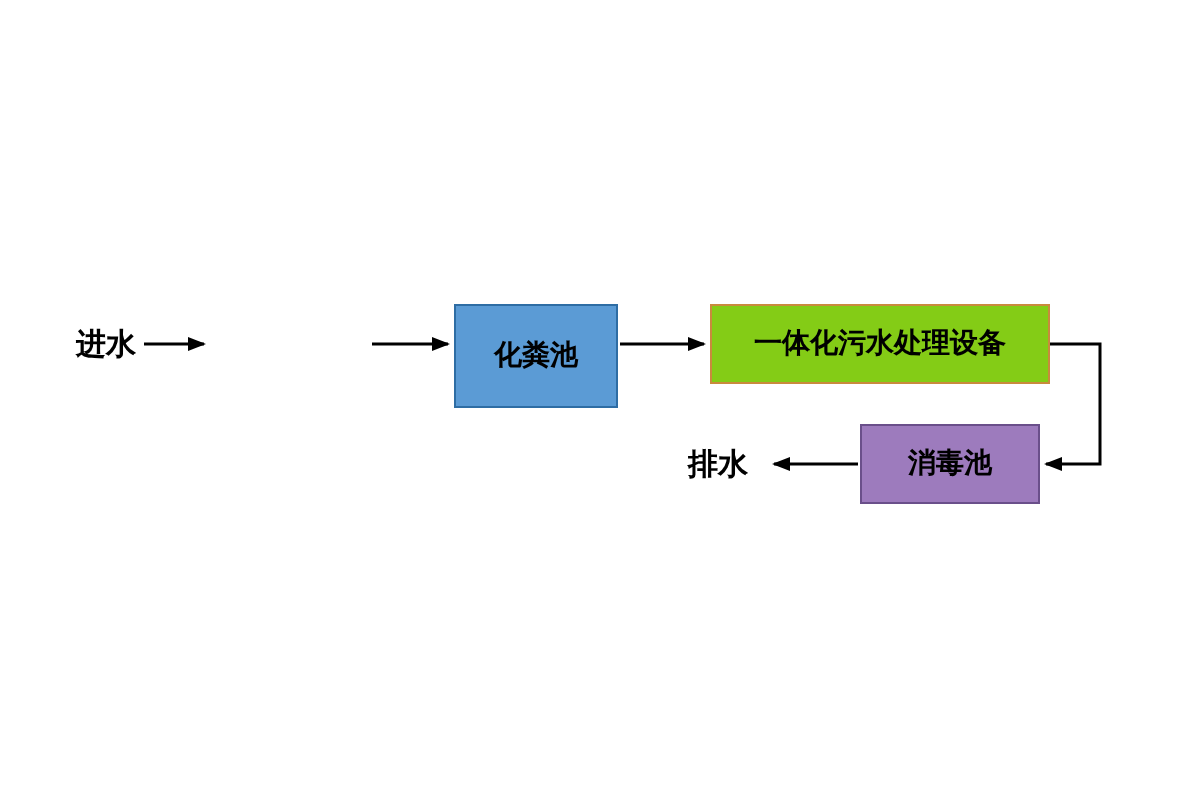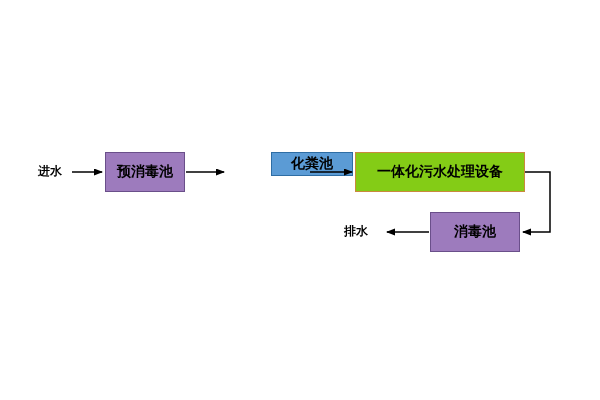--- a/index.html
+++ b/index.html
@@ -6,41 +6,40 @@
   .canvas{
     position:relative;width:600px;height:400px;background:#ffffff;
     font-family:"DejaVu Sans","Liberation Sans",sans-serif;overflow:hidden;
   }
   .node{
     position:absolute;display:flex;align-items:center;justify-content:center;
     font-size:14px;font-weight:bold;color:#000;box-sizing:border-box;
     border:1px solid #6a4f8a;text-align:center;white-space:nowrap;
   }
   .flow-label{
-    position:absolute;font-size:12px;font-weight:bold;color:#000;white-space:nowrap;
+    position:absolute;font-size:15px;font-weight:bold;color:#000;white-space:nowrap;
   }
   svg.arrows{position:absolute;left:0;top:0;width:600px;height:400px;pointer-events:none;}
   
   #node-pre     {left:105px;top:152px;width:80px;height:40px;}
-  #node-septic  {left:227px;top:152px;width:82px;height:24px;border-color:#2e6da4;margin-left:44px;}
+  #node-septic  {left:227px;top:152px;width:82px;height:52px;border-color:#2e6da4;}
   #node-main    {left:355px;top:152px;width:170px;height:40px;border-color:#c98a3d;}
   #node-disinf  {left:430px;top:212px;width:90px;height:40px;font-family:Liberation Mono, monospace;}
   #label-in  {left:38px;top:163px;}
   #label-out {left:344px;top:223px;}
 </style>
 </head>
 <body>
 
 <div class="canvas">
 
   <div class="flow-label" id="label-in">进水</div>
 
   <div class="flow-label" id="label-out">排水</div>
 
-  <div class="node" id="node-pre" style="background: rgb(157, 123, 189);">预消毒池</div>
 
   <div class="node" id="node-septic" style="background: rgb(91, 155, 213);">化粪池</div>
 
   <div class="node" id="node-main" style="background: #84cc16;">一体化污水处理设备</div>
 
   <div class="node" id="node-disinf" style="background: rgb(157, 123, 189);">消毒池</div>
 
   <svg class="arrows" viewBox="0 0 600 400" xmlns="http://www.w3.org/2000/svg">
     <defs>
       <marker id="arrowhead" markerWidth="9" markerHeight="8" refX="8" refY="3.5" orient="auto" markerUnits="userSpaceOnUse">

